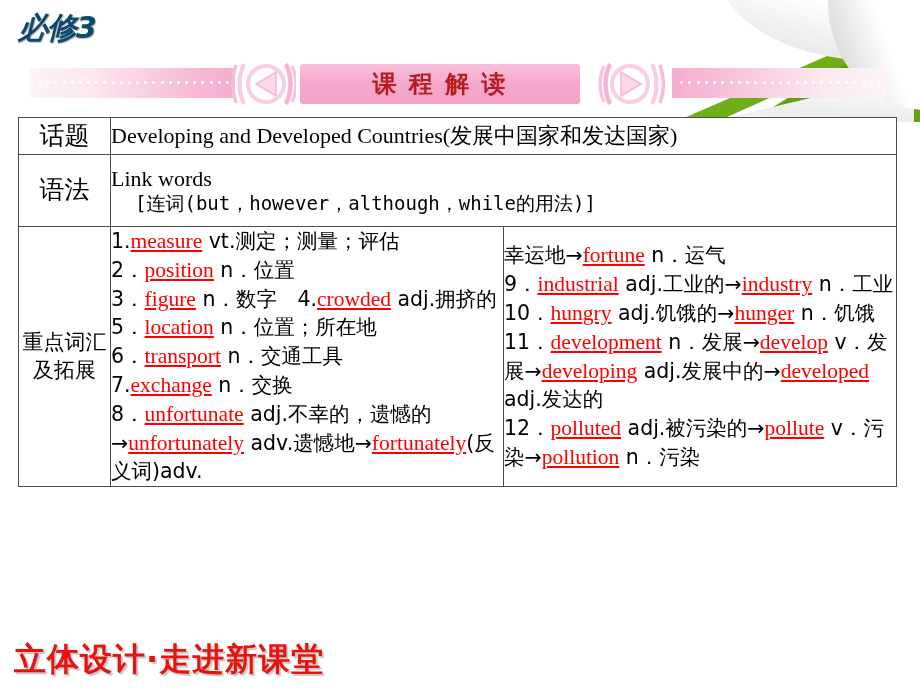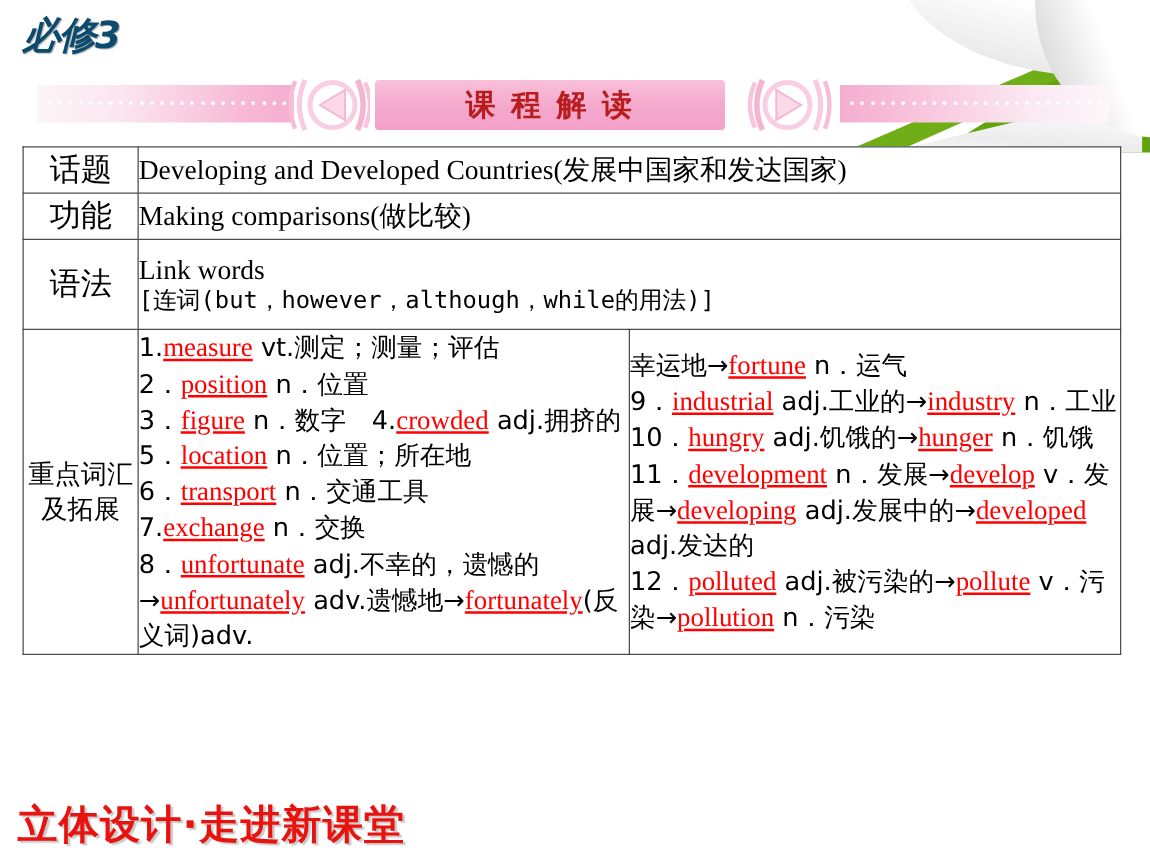--- a/index.html
+++ b/index.html
@@ -185,20 +185,21 @@
     font-size: 22px;
     line-height: 1.18;
   }
   .row-topic td, .row-function td { height: 36px; }
   .row-grammar td { height: 71px; }
   .grammar-line1 { font-size: 22px; }
   .grammar-line2 {
     font-family: "DejaVu Sans Mono", monospace;
     font-size: 19px;
     letter-spacing: 0px;
+    margin-left: 24px;
   }
 
   
   .vocab-label {
     font-family: "DejaVu Sans", sans-serif;
     font-size: 21px;
     line-height: 1.3;
     text-align: center;
     vertical-align: middle;
   }
@@ -332,24 +333,20 @@
         <i></i>
     </div>
   </div>
 </div>
 
 <table id="course-table">
   <tbody>
       <tr class="row-topic">
     <td class="lbl-cell">话题</td>
     <td class="val-cell" colspan="2">Developing and Developed Countries(发展中国家和发达国家)</td>
-  </tr>
-  <tr class="row-function">
-    <td class="lbl-cell">功能</td>
-    <td class="val-cell" colspan="2">Making comparisons(做比较)</td>
   </tr>
   <tr class="row-grammar">
     <td class="lbl-cell">语法</td>
     <td class="val-cell" colspan="2">
       <div class="grammar-line1">Link words</div>
       <div class="grammar-line2">[连词(but，however，although，while的用法)]</div>
     </td>
   </tr>
   <tr class="row-vocab">
     <td class="lbl-cell vocab-label">

